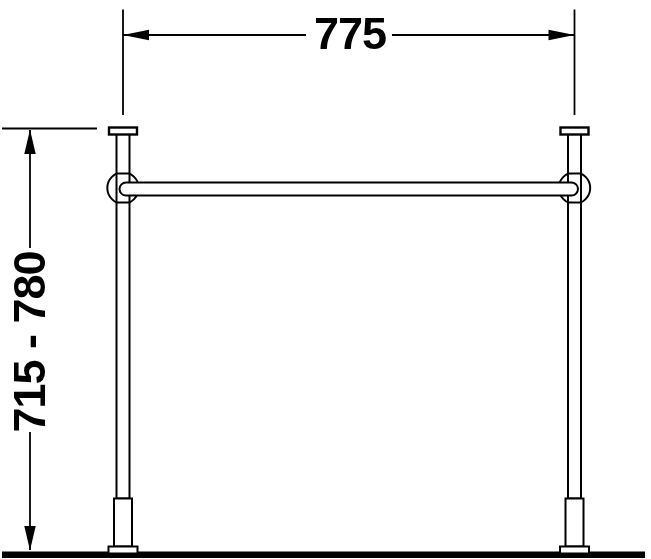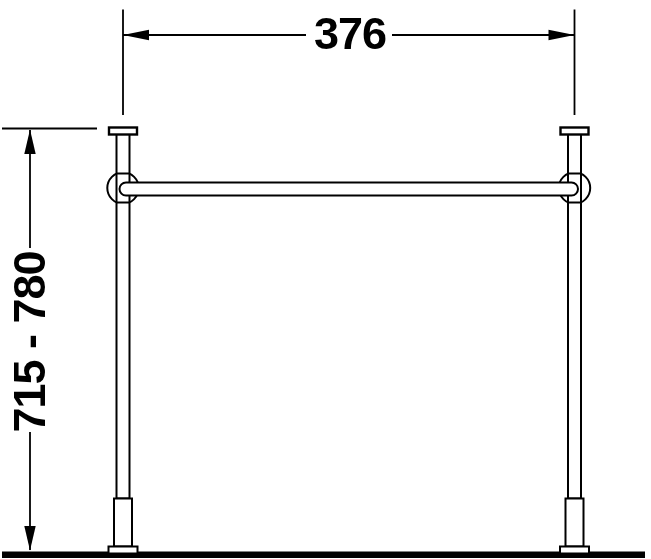--- a/index.html
+++ b/index.html
@@ -86,17 +86,17 @@
       <line x1="568" y1="173.5" x2="581" y2="173.5" fill="none"></line>
       <line x1="568" y1="202.5" x2="581" y2="202.5" fill="none"></line>
       <rect x="560.5" y="127.5" width="28" height="7" stroke-width="2.4"></rect>
       <rect x="565.5" y="498.5" width="18" height="48"></rect>
       <rect x="560" y="546.5" width="29" height="7"></rect>
     </g>
 
     <rect x="119.5" y="182.5" width="458.5" height="13" rx="6.5" fill="#ffffff" stroke="#000000" stroke-width="2"></rect>
   </svg>
 
-  <div class="dim-label dim-width">376</div>
+  <div class="dim-label dim-width">775</div>
 
   <div class="dim-label dim-height">715 - 780</div>
 
 </div>
 
 </body></html>

